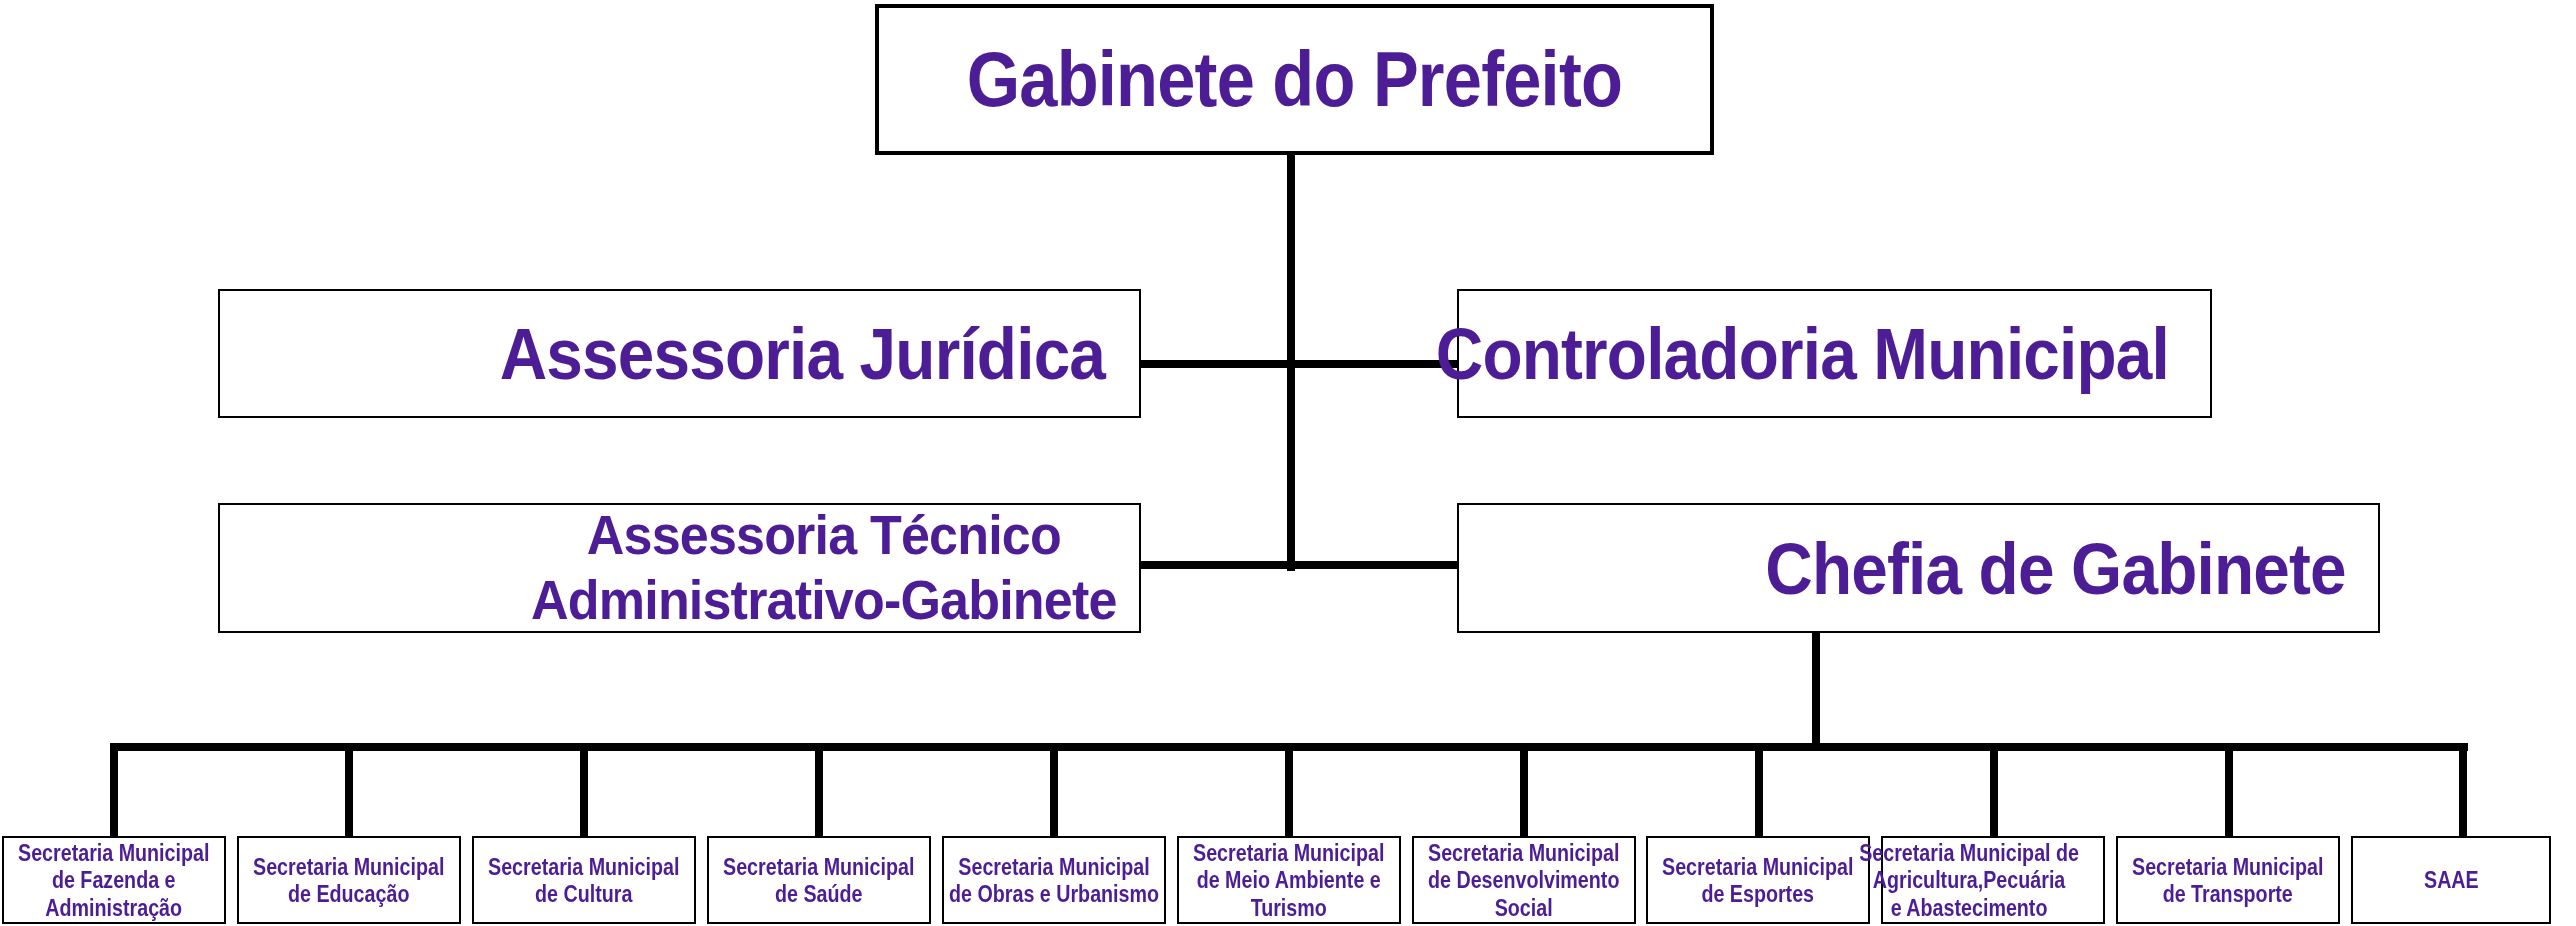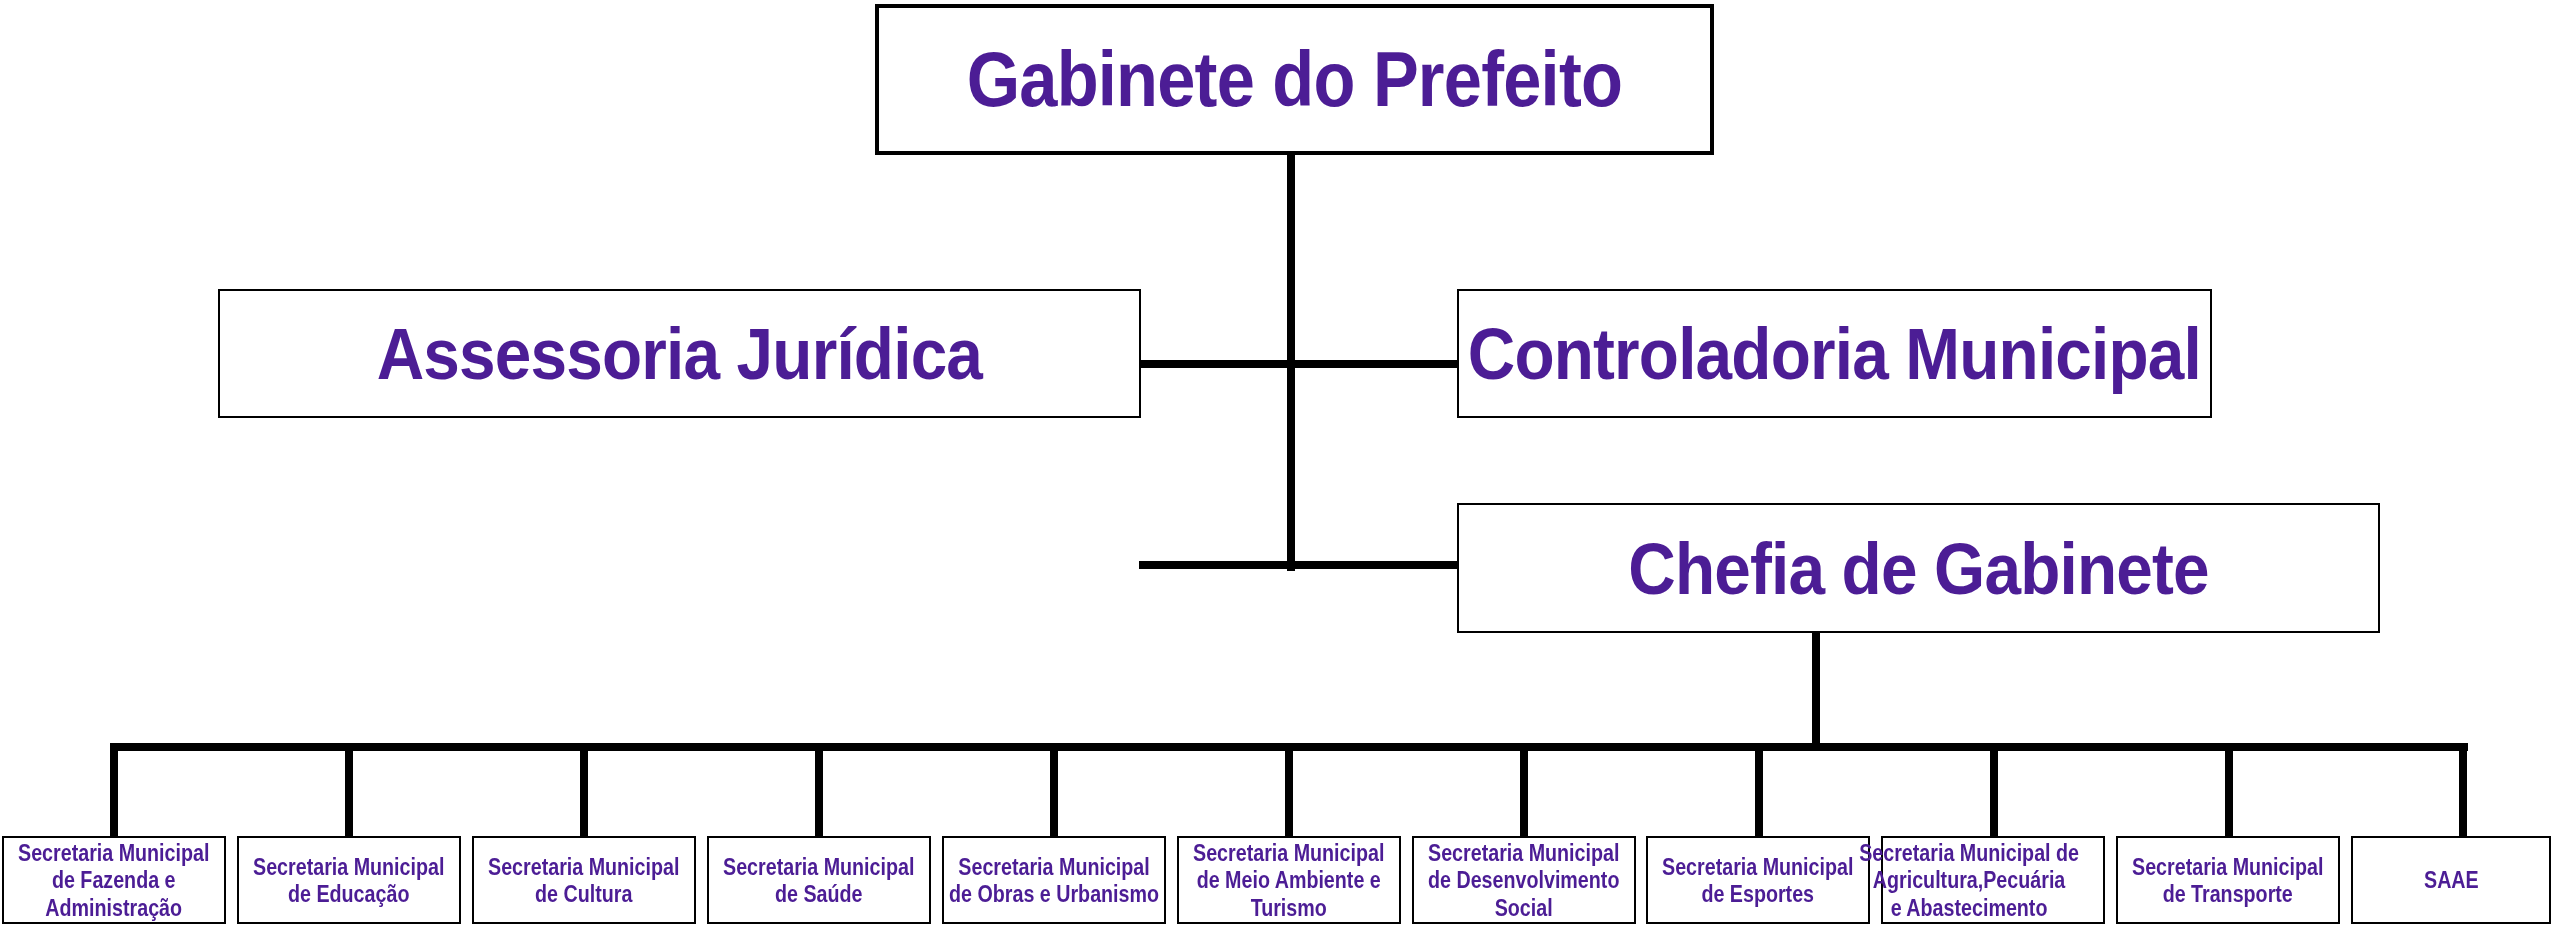--- a/index.html
+++ b/index.html
@@ -25,21 +25,21 @@
   }
   .node .txt {
     display: block;
     white-space: pre;
     text-align: center;
     font-weight: 700;
     transform-origin: 50% 50%;
   }
   .node-top { border-width: 4.7px; }
   .node-top .txt { font-size: 78px; transform: scaleX(0.88); letter-spacing: -0.9px; }
-  .node-mid { border-width: 2.8px; }
+  .node-mid { border-width: 2.8px; justify-content: flex-end; }
   .node-mid .txt { font-size: 73px; transform: scaleX(0.90); letter-spacing: -0.9px; }
   .node-mid2 .txt { font-size: 56px; line-height: 1.16; transform: scaleX(0.93); letter-spacing: -0.9px; }
   .node-small { border-width: 2.8px; }
   .node-small .txt { font-size: 24px; line-height: 1.14; transform: scaleX(0.82); }
 </style>
 </head>
 <body>
 
 <div class="canvas">
 
@@ -64,20 +64,24 @@
     <span class="txt">Gabinete do Prefeito</span>
   </div>
 
   <div class="node node-mid" style="left:218px; top:289px; width:923px; height:129px;">
     <span class="txt">Assessoria Jurídica</span>
   </div>
   <div class="node node-mid" style="left:1457px; top:289px; width:755px; height:129px;">
     <span class="txt">Controladoria Municipal</span>
   </div>
 
+  <div class="node node-mid node-mid2" style="left:218px; top:503px; width:923px; height:130px;">
+    <span class="txt">Assessoria Técnico
+Administrativo-Gabinete</span>
+  </div>
   <div class="node node-mid" style="left:1457px; top:503px; width:923px; height:130px;">
     <span class="txt">Chefia de Gabinete</span>
   </div>
 
   <div class="node node-small" style="left:1.9px; top:836px; width:224px; height:88px;">
     <span class="txt">Secretaria Municipal
 de Fazenda e
 Administração</span>
   </div>
   <div class="node node-small" style="left:237px; top:836px; width:224px; height:88px;">

